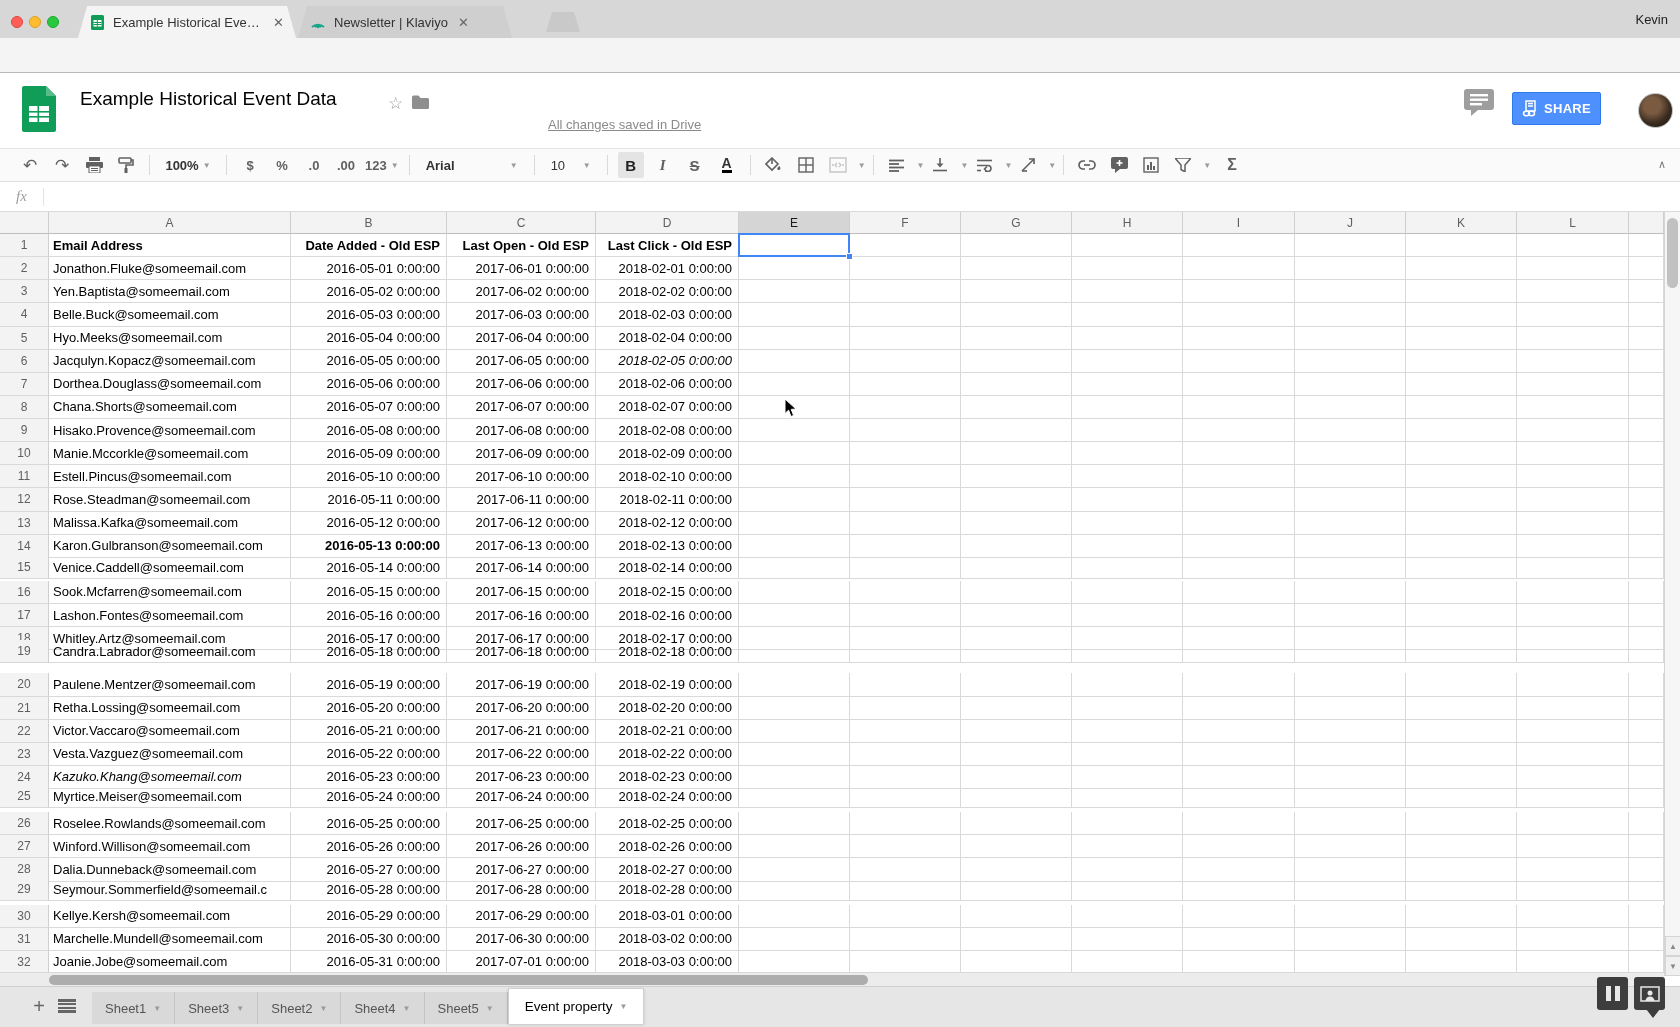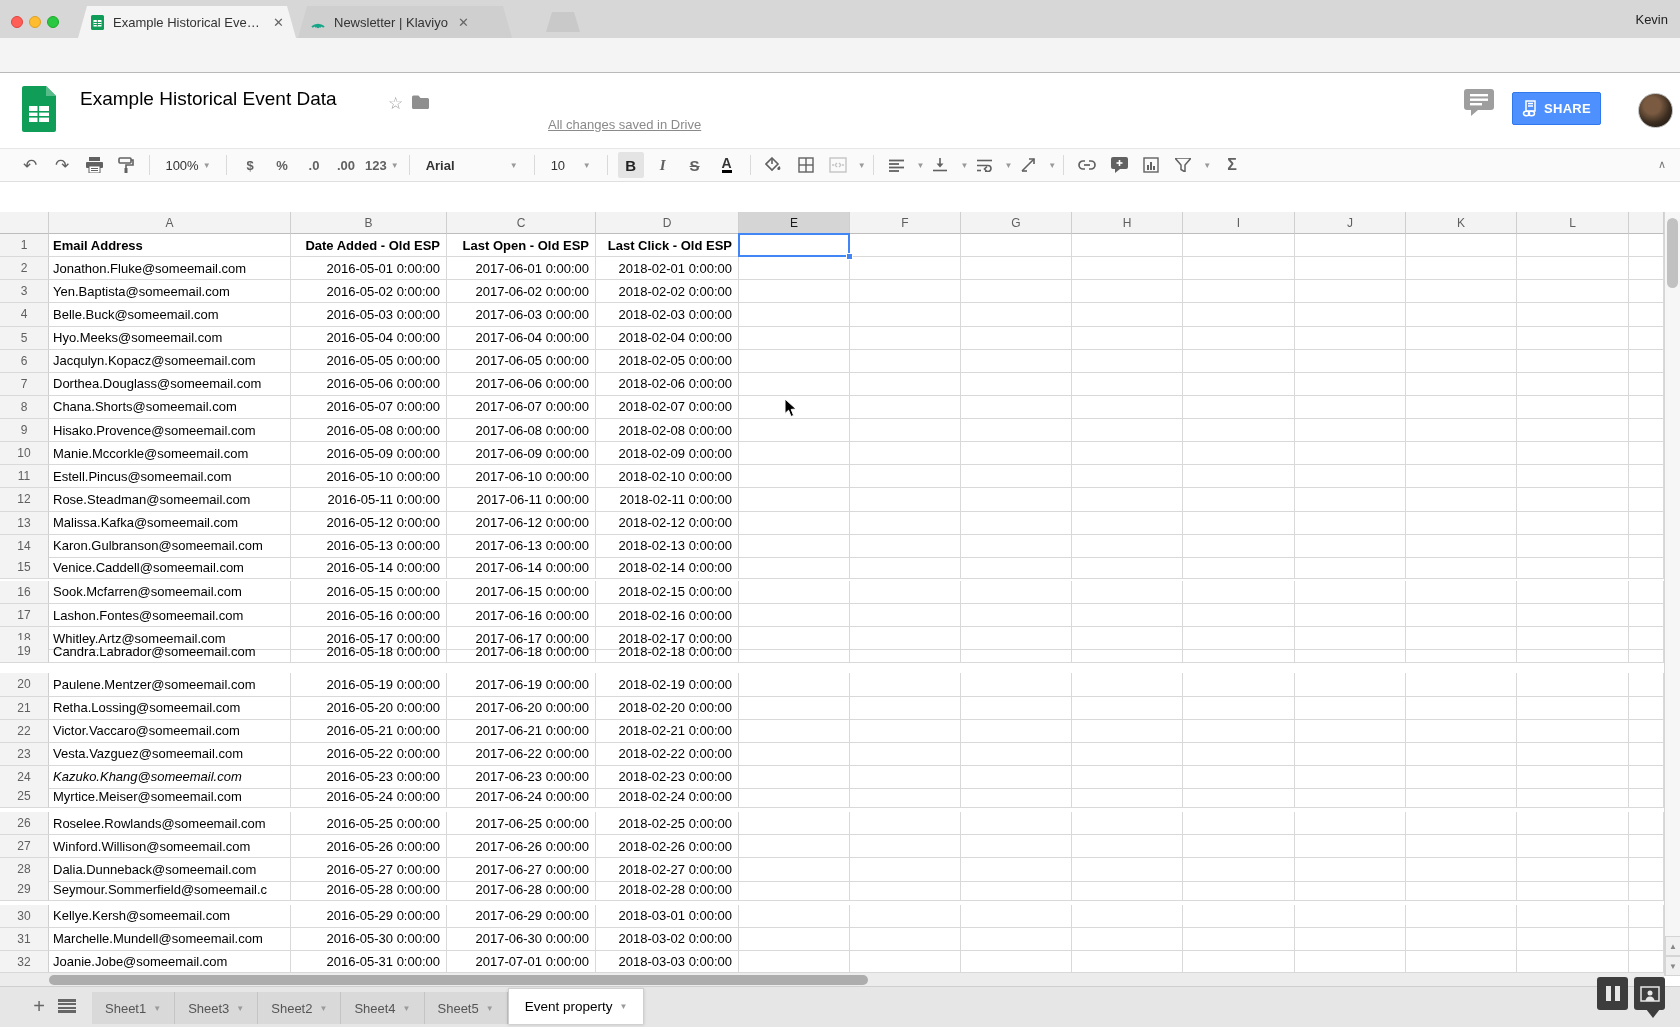--- a/index.html
+++ b/index.html
@@ -254,21 +254,21 @@
         </svg>
     </span>
     <span class="tbtn">
       <svg width="16" height="16" viewBox="0 0 16 16">
           <rect x="1" y="1" width="12" height="5" rx="1" fill="none" stroke="#616161" stroke-width="1.6"></rect>
           <path d="M13 3 h2 v5 h-7 v3" fill="none" stroke="#616161" stroke-width="1.6"></path>
           <rect x="6.5" y="11" width="3" height="5" fill="#616161"></rect>
         </svg>
     </span>
     <span class="tsep"></span>
-    <span class="tbtn txt" style="width:56px; font-weight:normal; color:#333;">
+    <span class="tbtn txt" style="width:56px; font-weight:bold; color:#333;">
         <span>100%</span>
         <span class="caret">▼</span>
       </span>
     <span class="tsep"></span>
     <span class="tbtn txt">$</span>
     <span class="tbtn txt">%</span>
     <span class="tbtn txt">.0</span>
     <span class="tbtn txt">.00</span>
     <span class="tbtn txt">
         <span>123</span>
@@ -375,20 +375,25 @@
     <span class="tbtn">
       <svg width="16" height="14" viewBox="0 0 16 14">
           <path d="M0 0 h16 L10 7 v7 l-4-2.5 V7 z" fill="none" stroke="#616161" stroke-width="1.5"></path>
         </svg>
     </span>
       <span class="caret">▼</span>
     <span class="tbtn txt" style="font-size:16px; margin-left:8px;">Σ</span>
   </div>
   <span class="collapse-caret">∧</span>
 
+  <div class="formulabar">
+    <span class="fx">fx</span>
+    <span class="fbar-div"></span>
+    <span style="flex:1; height:100%;"></span>
+  </div>
 
   <div class="grid">
     <div class="colheads" id="colheads">
         <div class="corner" style="left: 0px; width: 49px;"></div>
         <div class="colhead" style="left: 49px; width: 242px;">A</div>
         <div class="colhead" style="left: 291px; width: 156px;">B</div>
         <div class="colhead" style="left: 447px; width: 149px;">C</div>
         <div class="colhead" style="left: 596px; width: 143px;">D</div>
         <div class="colhead selected" style="left: 739px; width: 111px;">E</div>
         <div class="colhead" style="left: 850px; width: 111px;">F</div>
@@ -479,21 +484,21 @@
           <div class="cell" style="width: 111px;"></div>
           <div class="cell" style="width: 111px;"></div>
           <div class="cell" style="width: 112px;"></div>
           <div class="cell" style="width: 35px;"></div>
         </div>
         <div class="gridrow" style="top: 137.625px; height: 23.125px;">
           <div class="rownum">6</div>
           <div class="cell" style="width: 242px;">Jacqulyn.Kopacz@someemail.com</div>
           <div class="cell num" style="width: 156px;">2016-05-05 0:00:00</div>
           <div class="cell num" style="width: 149px;">2017-06-05 0:00:00</div>
-          <div class="cell num" style="width: 143px;">2018-02-05 0:00:00</div>
+          <div class="cell num" style="width: 143px; font-style: italic;">2018-02-05 0:00:00</div>
           <div class="cell" style="width: 111px;"></div>
           <div class="cell" style="width: 111px;"></div>
           <div class="cell" style="width: 111px;"></div>
           <div class="cell" style="width: 111px;"></div>
           <div class="cell" style="width: 112px;"></div>
           <div class="cell" style="width: 111px;"></div>
           <div class="cell" style="width: 111px;"></div>
           <div class="cell" style="width: 112px;"></div>
           <div class="cell" style="width: 35px;"></div>
         </div>
@@ -605,21 +610,21 @@
           <div class="cell" style="width: 111px;"></div>
           <div class="cell" style="width: 112px;"></div>
           <div class="cell" style="width: 111px;"></div>
           <div class="cell" style="width: 111px;"></div>
           <div class="cell" style="width: 112px;"></div>
           <div class="cell" style="width: 35px;"></div>
         </div>
         <div class="gridrow" style="top: 322.625px; height: 23.125px;">
           <div class="rownum">14</div>
           <div class="cell" style="width: 242px;">Karon.Gulbranson@someemail.com</div>
-          <div class="cell num" style="width: 156px;">2016-05-13 0:00:00</div>
+          <div class="cell num" style="width: 156px; font-weight: bold;">2016-05-13 0:00:00</div>
           <div class="cell num" style="width: 149px;">2017-06-13 0:00:00</div>
           <div class="cell num" style="width: 143px;">2018-02-13 0:00:00</div>
           <div class="cell" style="width: 111px;"></div>
           <div class="cell" style="width: 111px;"></div>
           <div class="cell" style="width: 111px;"></div>
           <div class="cell" style="width: 111px;"></div>
           <div class="cell" style="width: 112px;"></div>
           <div class="cell" style="width: 111px;"></div>
           <div class="cell" style="width: 111px;"></div>
           <div class="cell" style="width: 112px;"></div>

